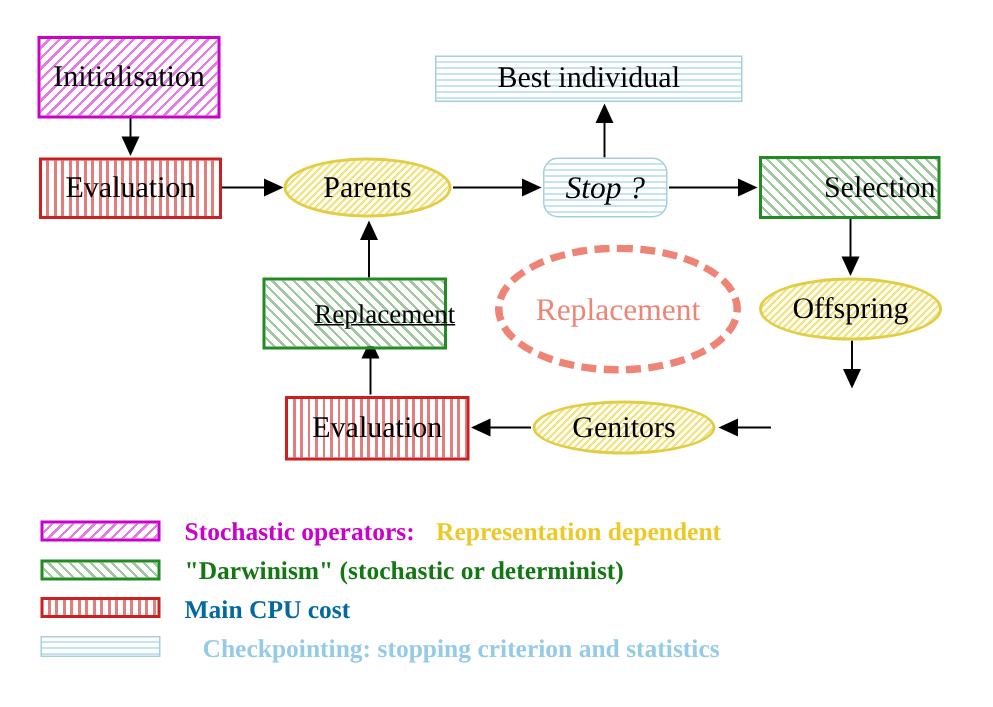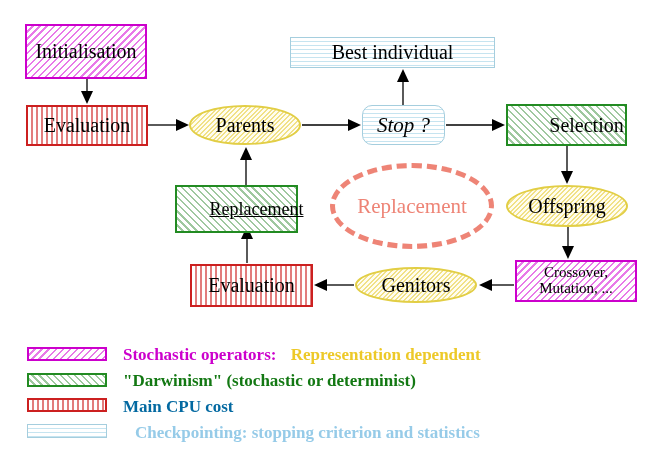--- a/index.html
+++ b/index.html
@@ -122,26 +122,20 @@
   <div id="best" class="node cyan-stripes fs20">Best individual</div>
 
   <div id="parents" class="node yellow-ellipse fs20">Parents</div>
 
   <div id="stop" class="node cyan-stripes rounded fs21">Stop ?</div>
 
   <div id="selection" class="node green-hatch fs20">Selection</div>
 
   <div id="genitors" class="node yellow-ellipse fs20">Offspring</div>
 
-  <div id="crossover" class="node magenta-hatch fs15">
-    <div>
-      <div>Crossover,</div>
-      <div>Mutation, ...</div>
-    </div>
-  </div>
 
   <div id="offspring" class="node yellow-ellipse fs20">Genitors</div>
 
   <div id="eval-bottom" class="node red-stripes fs20">Evaluation</div>
 
   <div id="replacement" class="node green-hatch fs18">Replacement</div>
 
   <div id="generation" class="node">Replacement</div>
 
   <div>

